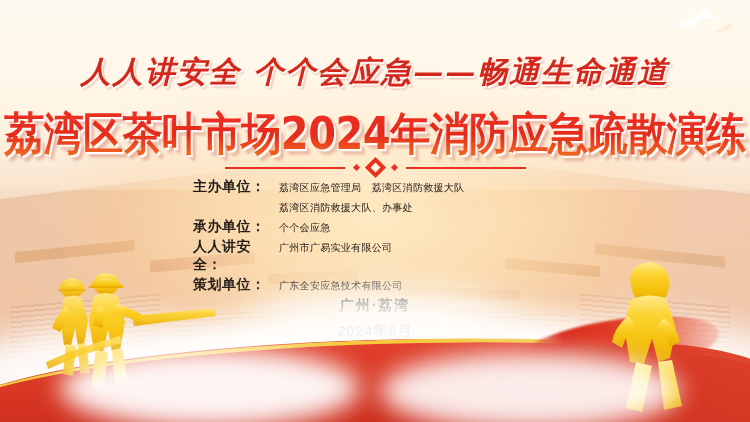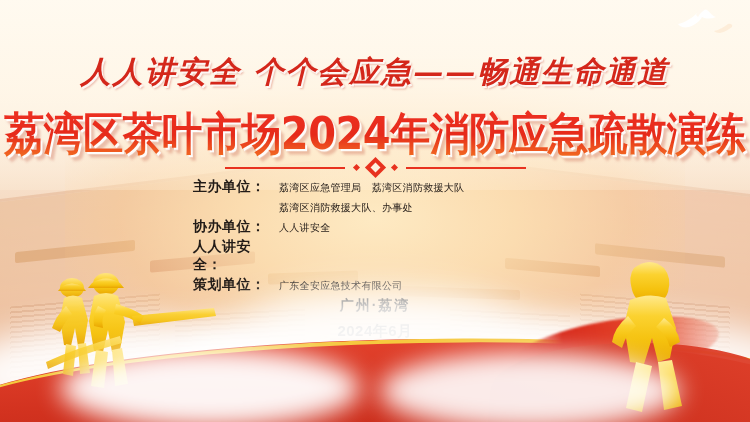--- a/index.html
+++ b/index.html
@@ -240,25 +240,26 @@
   <div class="orgs">
     <div class="org-row">
       <span class="org-label">主办单位：</span>
       <span class="org-value">荔湾区应急管理局　荔湾区消防救援大队</span>
     </div>
     <div class="org-row cont">
       <span class="org-label">主办单位：</span>
       <span class="org-value">荔湾区消防救援大队、办事处</span>
     </div>
     <div class="org-row">
-      <span class="org-label">协办单位：</span>
-      <span class="org-value">人人讲安全</span>
+      <span class="org-label">承办单位：</span>
+      <span class="org-value">个个会应急</span>
     </div>
     <div class="org-row">
       <span class="org-label">人人讲安全：</span>
+      <span class="org-value">广州市广易实业有限公司</span>
     </div>
     <div class="org-row">
       <span class="org-label">策划单位：</span>
       <span class="org-value">广东全安应急技术有限公司</span>
     </div>
   </div>
 
   <div class="footer">
     <div class="place">广州·荔湾</div>
     <div class="date">2024年6月</div>

